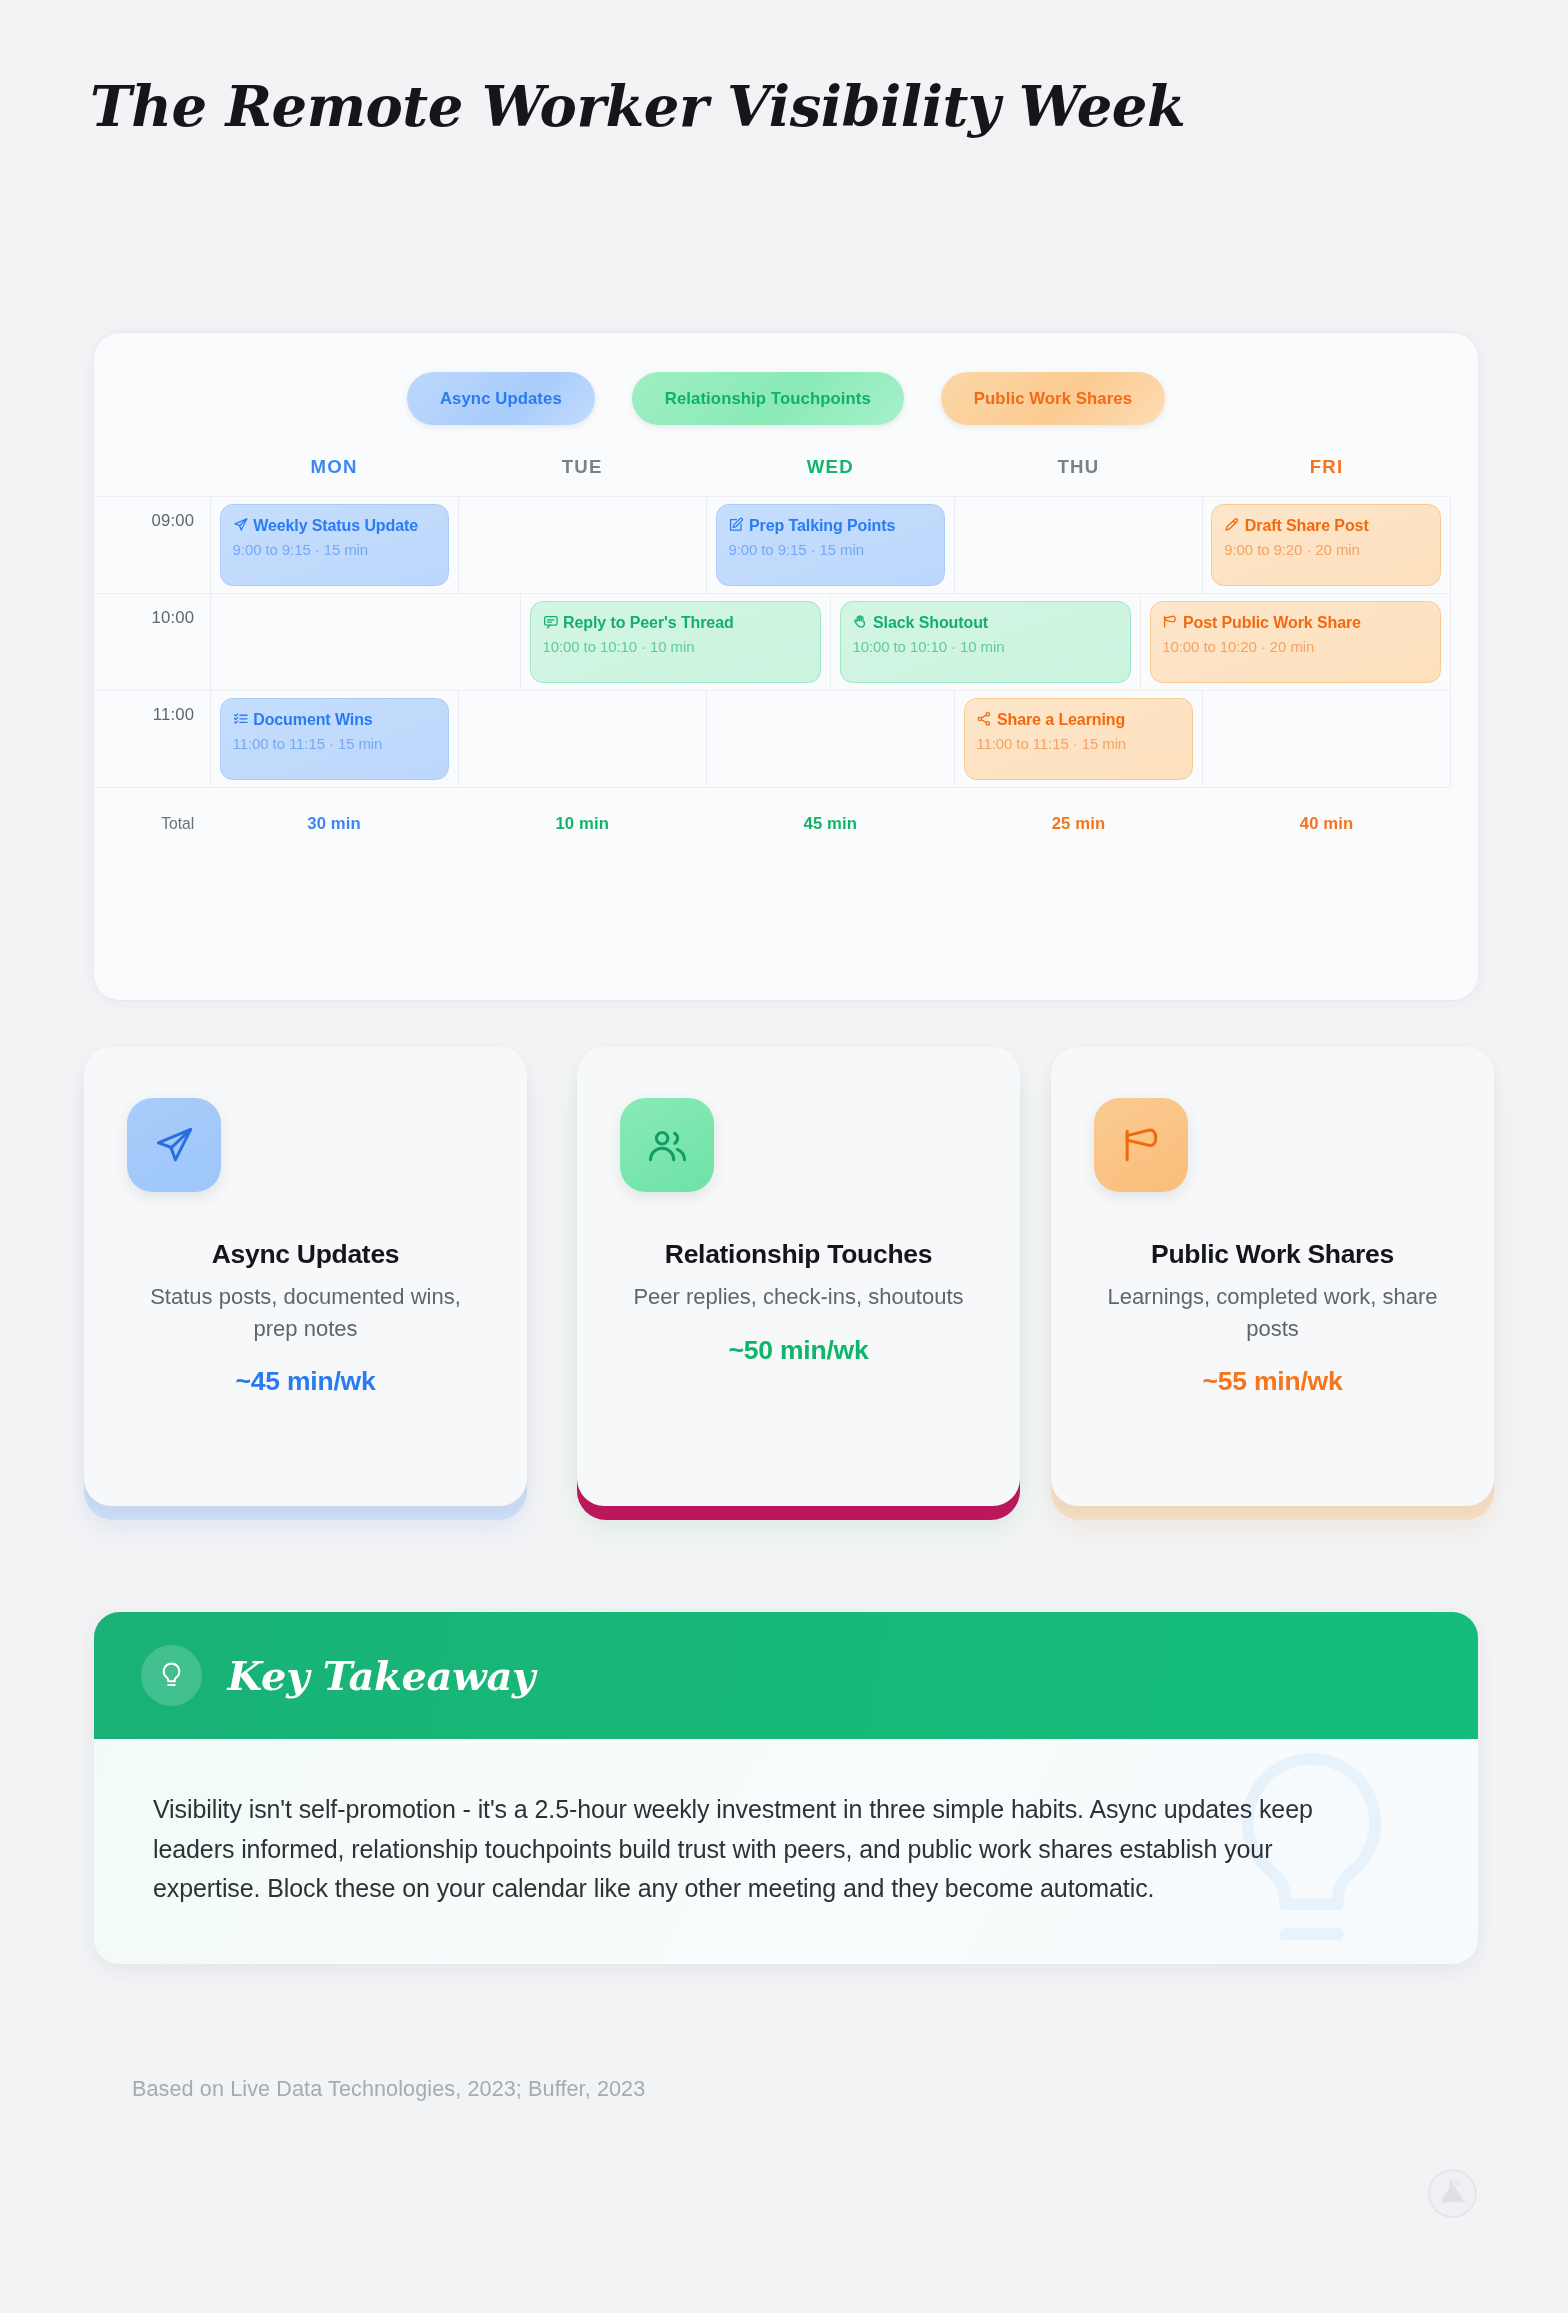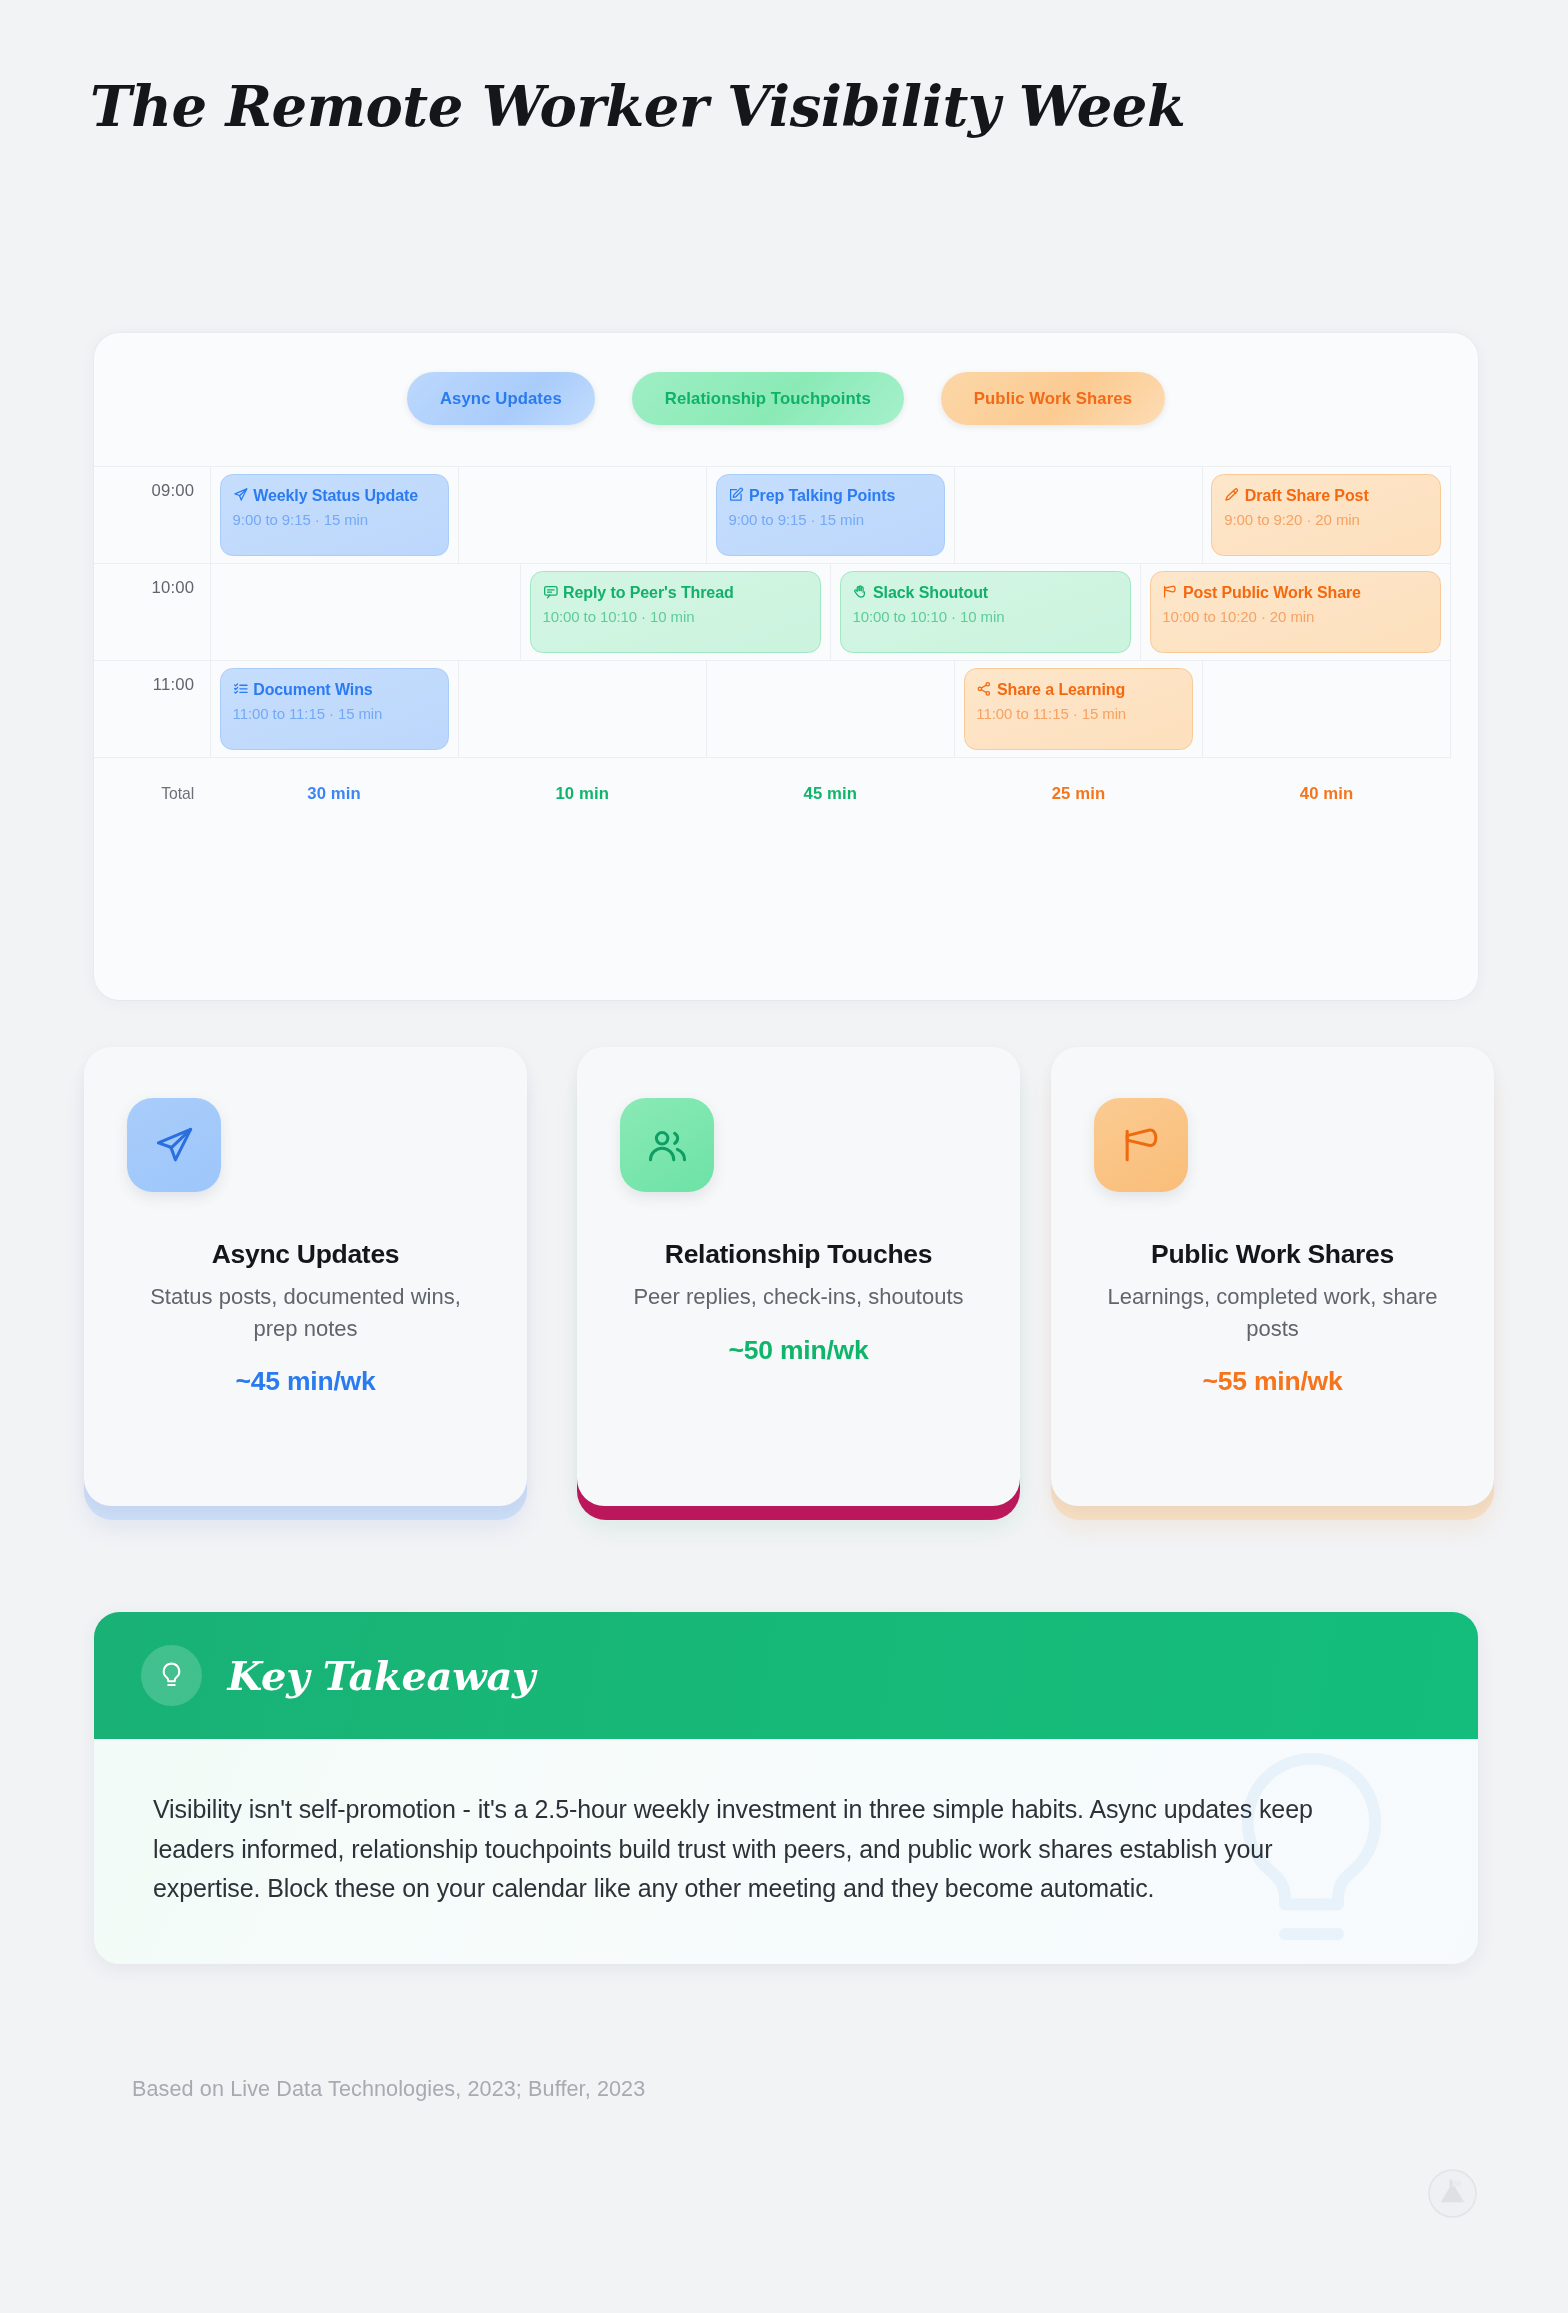--- a/index.html
+++ b/index.html
@@ -51,21 +51,21 @@
 
   .dayhead-row { display: flex; }
   .dayhead {
     flex: 1 1 0; text-align: center;
     font-size: 18.6px; font-weight: 700; letter-spacing: 1.2px;
   }
   .d-mon { color: #3b86f7; } .d-tue { color: #7b8089; }
   .d-wed { color: #0fb56a; } .d-thu { color: #7b8089; }
   .d-fri { color: #f5741c; }
 
-  .slots { margin-top: 41px; }
+  .slots { margin-top: 18px; }
   .slot-row { display: flex; position: relative; border-top: 1px solid #eceef1; }
   .slot-row:last-child { border-bottom: 1px solid #eceef1; }
   .slot-time {
     width: 116px; flex: 0 0 116px;
     font-size: 16.7px; color: #5f646d; text-align: right;
     padding: 13.7px 15.7px 0 0; letter-spacing: 0.2px;
   }
   .slot-cells { display: flex; flex: 1 1 0; }
   .cell {
     flex: 1 1 0; min-width: 0; min-height: 96px;
@@ -184,20 +184,30 @@
       <div class="pill green">
         <span>Relationship Touchpoints</span>
       </div>
       <div class="pill orange">
         <span>Public Work Shares</span>
       </div>
     </div>
 
     <div class="cal-grid">
 
+      <div class="cal-row">
+        <div class="time-col"></div>
+        <div class="dayhead-row" style="flex:1 1 0;">
+          <div class="dayhead d-mon">MON</div>
+          <div class="dayhead d-tue">TUE</div>
+          <div class="dayhead d-wed">WED</div>
+          <div class="dayhead d-thu">THU</div>
+          <div class="dayhead d-fri">FRI</div>
+        </div>
+      </div>
 
       <div class="slots">
 
         <div class="slot-row">
           <div class="slot-time">09:00</div>
           <div class="slot-cells">
             <div class="cell">
               <div class="event ev-blue">
                 <span class="ev-title"><span class="ev-ico"><svg width="15.7" height="15.7" viewBox="0 0 24 24" fill="none" stroke="#2b7bf1" stroke-width="2" stroke-linecap="round" stroke-linejoin="round">
                         <path d="M21 3 3 10.5l7 2.5 2.5 7L21 3z"></path>

